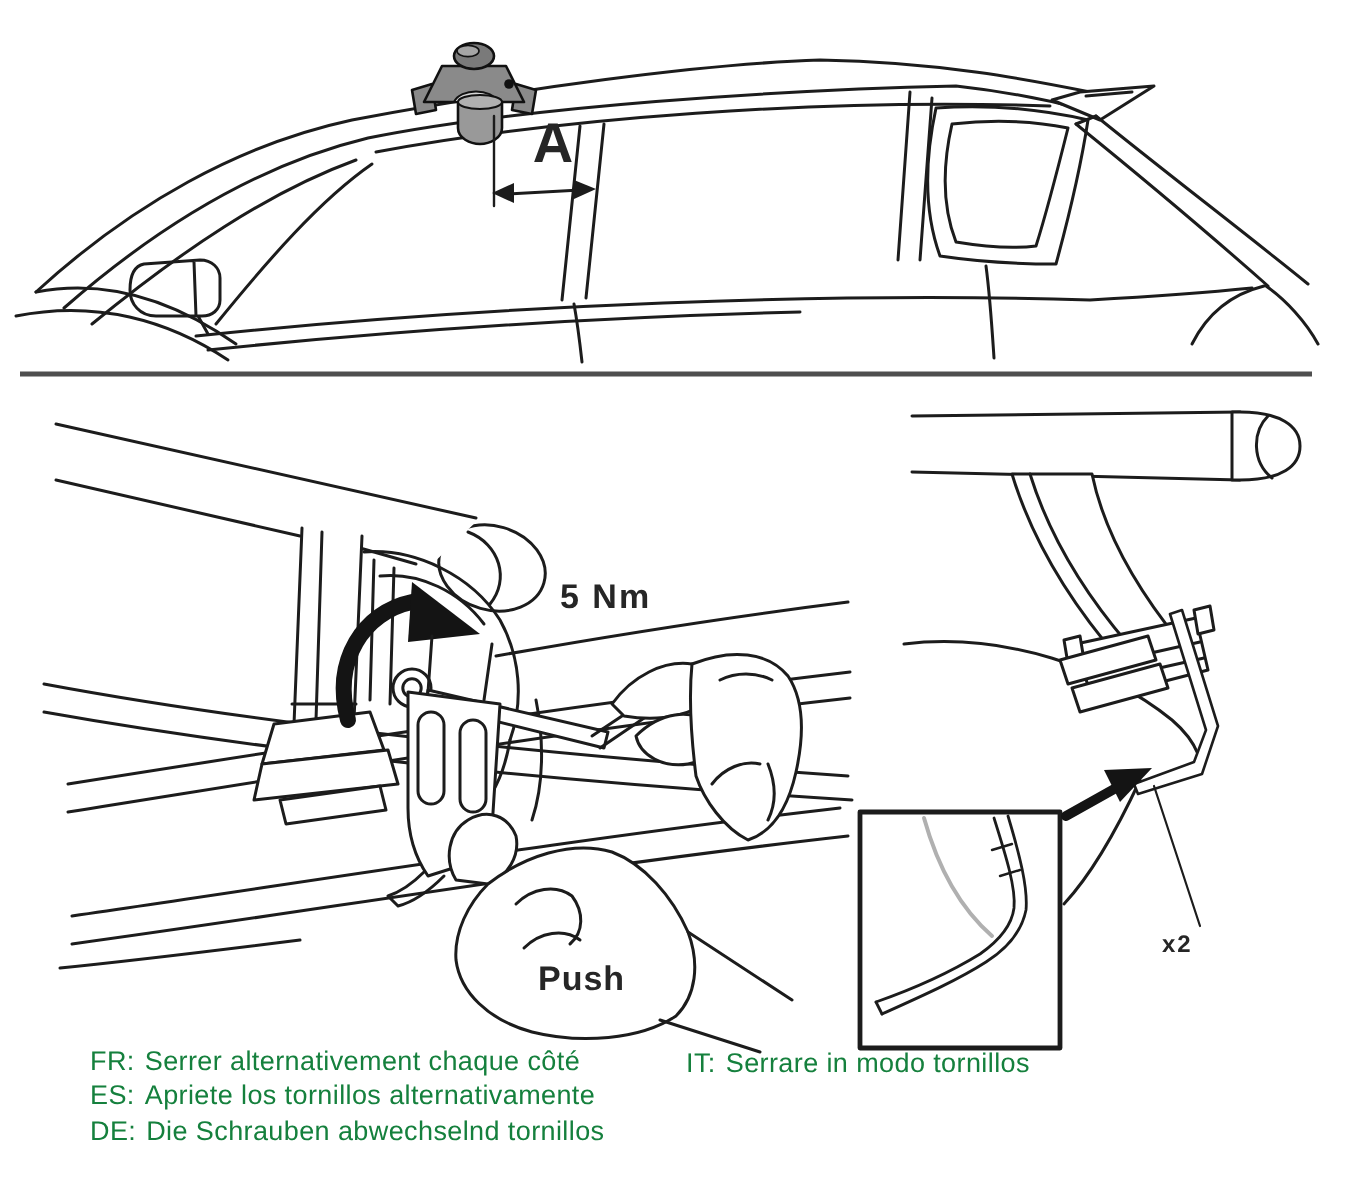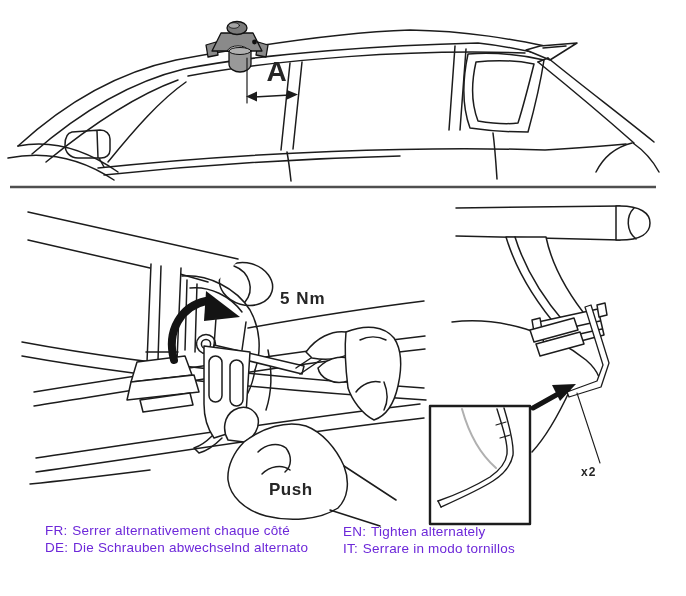--- a/index.html
+++ b/index.html
@@ -10,21 +10,21 @@
   .art{position:absolute;left:0;top:0;}
   .fig-label{
     position:absolute;color:#262626;font-weight:bold;
     font-family:"Liberation Sans", sans-serif;white-space:nowrap;
   }
   .lbl-A{left:258px;top:56px;width:38px;text-align:center;font-size:28px;letter-spacing:1px;}
   .lbl-torque{left:280px;top:289px;font-size:17px;letter-spacing:1px;}
   .lbl-push{left:229px;top:480px;font-size:17px;letter-spacing:.5px;margin-left:40px;}
   .lbl-qty{left:581px;top:465px;font-size:12px;letter-spacing:1px;}
   .caption-block{
-    position:absolute;color:#6d28d9;font-size:13.5px;letter-spacing:.2px;
+    position:absolute;color:#15803d;font-size:13.5px;letter-spacing:.2px;
   }
   .caption-left{left:45px;top:522px;}
   .caption-right{left:343px;top:523px;}
   .cap-line{line-height:17.3px;white-space:nowrap;}
   .cap-label{display:inline-block;margin-right:5px;}
 </style>
 </head>
 <body>
 
 <div class="stage">
@@ -204,25 +204,25 @@
   <div class="fig-label lbl-A">A</div>
   <div class="fig-label lbl-torque">5 Nm</div>
   <div class="fig-label lbl-push">Push</div>
   <div class="fig-label lbl-qty">x2</div>
 
   <div class="caption-block caption-left">
     <div class="cap-line">
       <span class="cap-label">FR:</span><span>Serrer alternativement chaque côté</span>
     </div>
     <div class="cap-line">
-      <span class="cap-label">DE:</span><span>Die Schrauben abwechselnd alternato</span>
+      <span class="cap-label">ES:</span><span>Apriete los tornillos alternativamente</span>
+    </div>
+    <div class="cap-line">
+      <span class="cap-label">DE:</span><span>Die Schrauben abwechselnd tornillos</span>
     </div>
   </div>
   <div class="caption-block caption-right">
     <div class="cap-line">
-      <span class="cap-label">EN:</span><span>Tighten alternately</span>
-    </div>
-    <div class="cap-line">
       <span class="cap-label">IT:</span><span>Serrare in modo tornillos</span>
     </div>
   </div>
 
 </div>
 
 </body></html>

